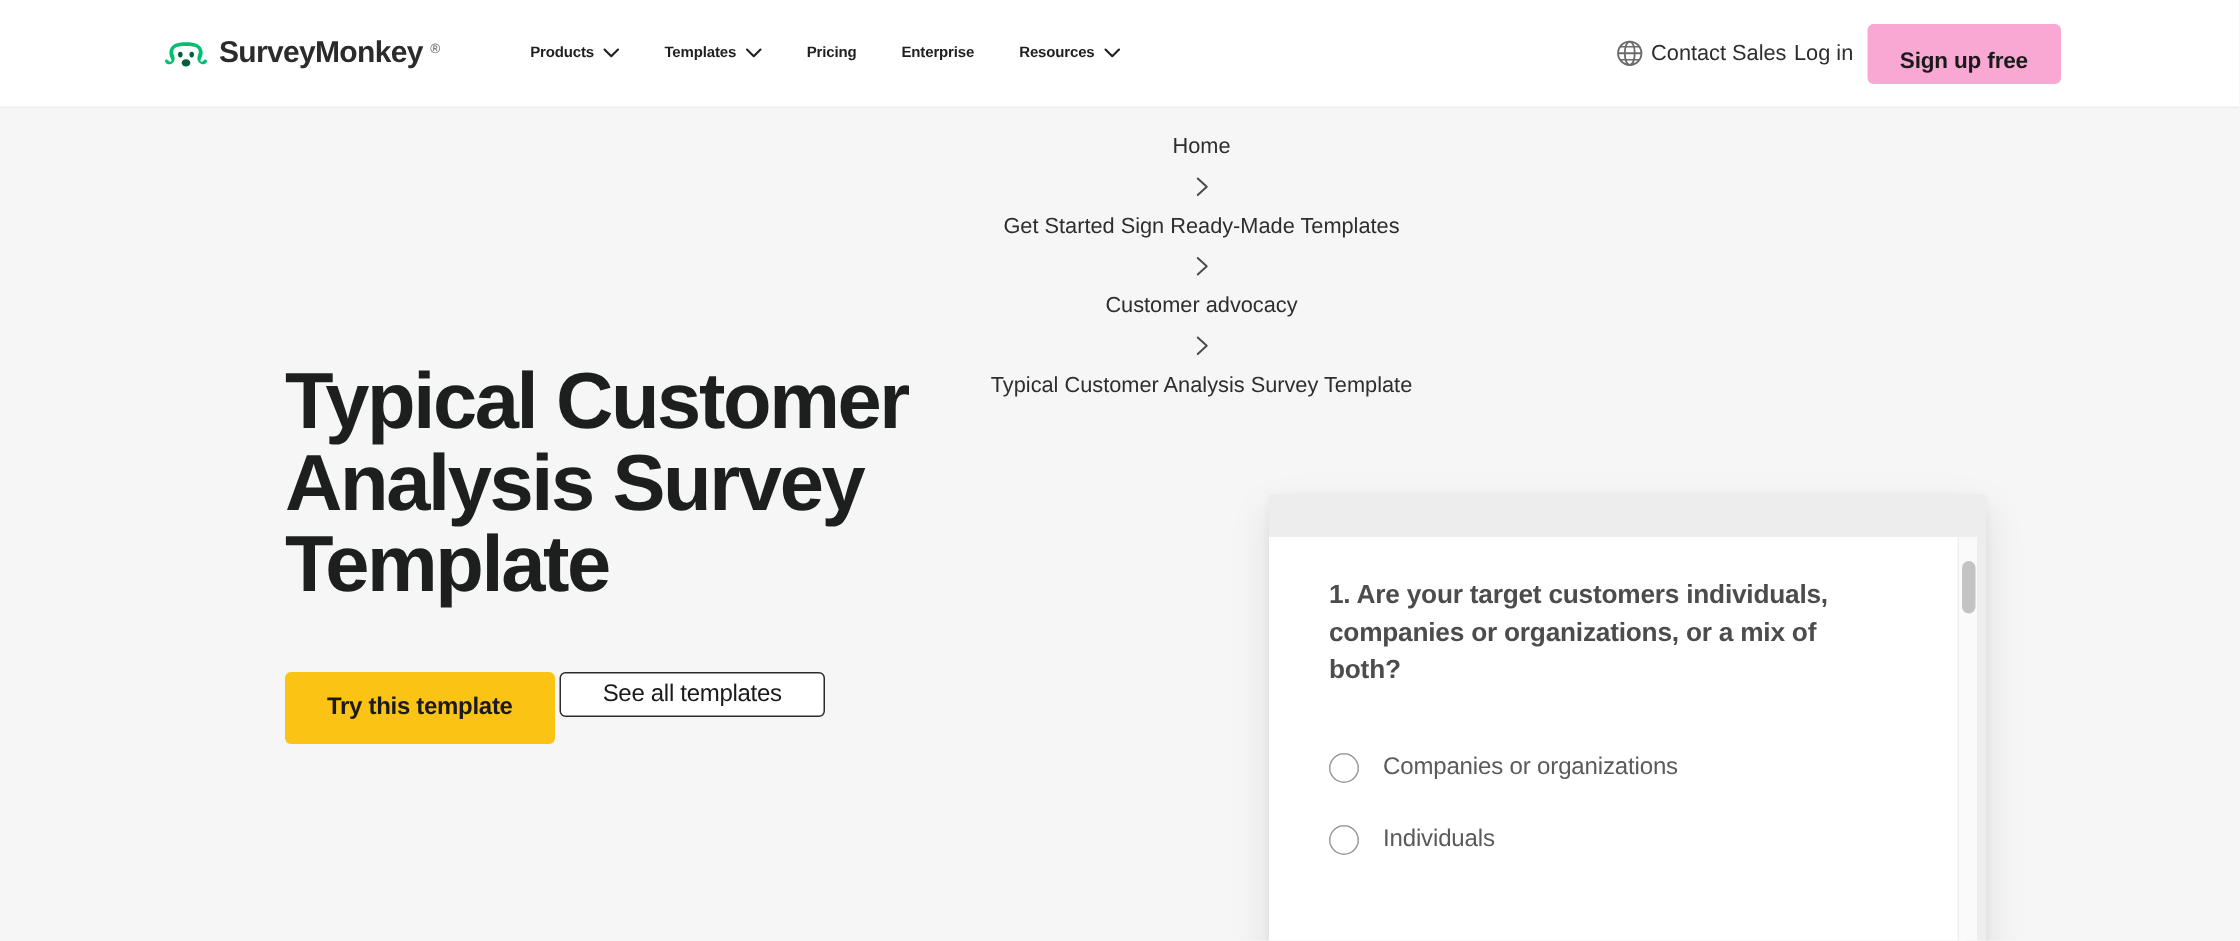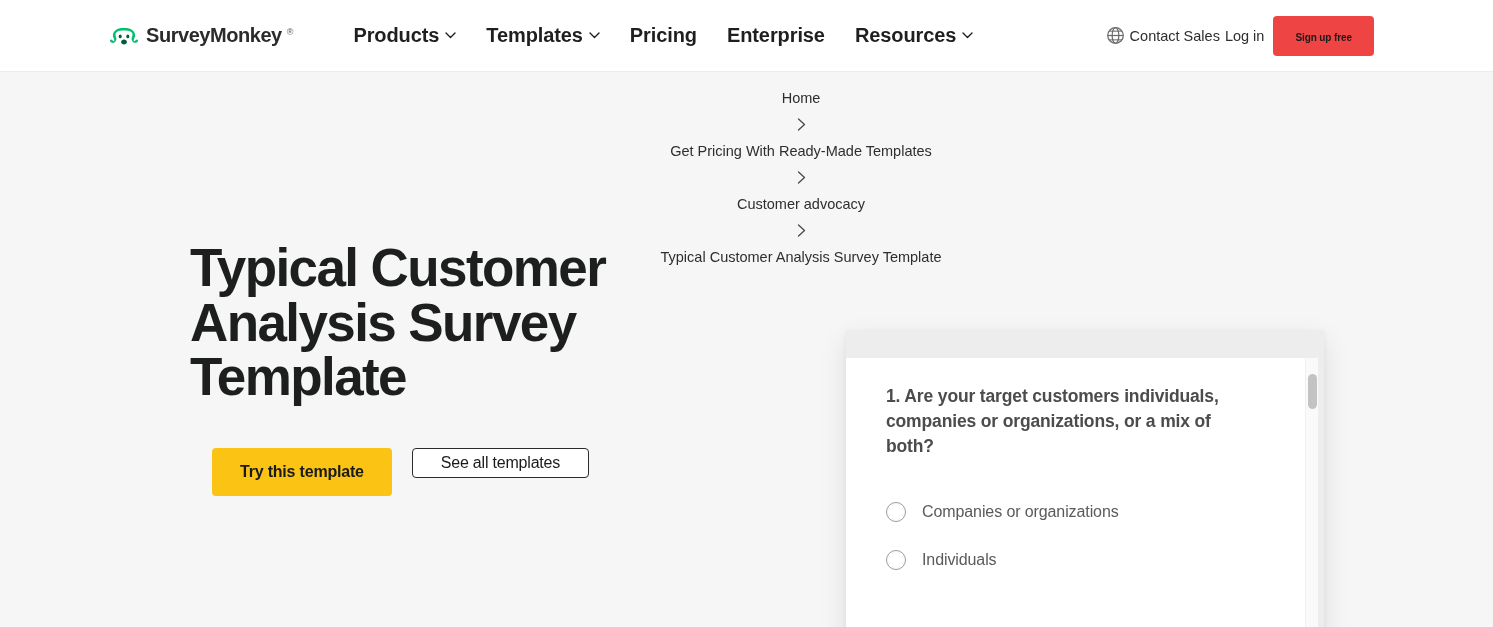--- a/index.html
+++ b/index.html
@@ -52,21 +52,21 @@
 
   .nav-main {
     display: flex;
     align-items: center;
     gap: 30px;
   }
   .nav-item {
     display: flex;
     align-items: center;
     gap: 6px;
-    font-size: 20px;
+    font-size: 10px;
     font-weight: 700;
     color: #1f1f1f;
     cursor: pointer;
     letter-spacing: -0.1px;
     white-space: nowrap;
   }
   .chev { width: 11px; height: 7px; display: block; flex: none; }
 
   .nav-right {
     margin-left: auto;
@@ -75,27 +75,27 @@
     gap: 5px;
   }
   .globe-icon { width: 19px; height: 19px; display: block; cursor: pointer; }
   .nav-link {
     font-size: 14.5px;
     color: #2e2e2e;
     cursor: pointer;
     white-space: nowrap;
   }
   .btn-signup {
-    background: #ef4444;
+    background: #f9a8d4;
     border: none;
     border-radius: 4px;
     height: 40px;
     padding: 16px 22px;
     font-family: inherit;
-    font-size: 10px;
+    font-size: 15px;
     font-weight: 700;
     color: #1a1a1a;
     cursor: pointer;
     letter-spacing: -0.1px;
     white-space: nowrap;
     margin-left: 4px;
   }
 
   
   .breadcrumb {
@@ -130,23 +130,22 @@
   .hero-title {
     font-size: 53px;
     line-height: 1.03;
     font-weight: 700;
     letter-spacing: -1.6px;
     color: #1d1f1e;
     max-width: 420px;
   }
   .hero-actions {
     display: flex;
-    gap: 20px;
+    gap: 3px;
     margin-top: 43px;
-    margin-left: 22px;
   }
   .btn-try {
     background: #fbc314;
     border: none;
     border-radius: 4px;
     height: 48px;
     padding: 0 28px;
     font-family: inherit;
     font-size: 16px;
     font-weight: 700;
@@ -302,21 +301,21 @@
     <span class="nav-link">Log in</span>
     <button class="btn-signup">Sign up free</button>
   </div>
 </div>
 
 <div class="breadcrumb">
   <span class="crumb">Home</span>
   <svg class="crumb-sep" viewBox="0 0 9 13">
       <path d="M1.5 1l6 5.5-6 5.5" fill="none" stroke="#4a4a4a" stroke-width="1.3" stroke-linecap="round" stroke-linejoin="round"></path>
     </svg>
-  <span class="crumb">Get Pricing With Ready-Made Templates</span>
+  <span class="crumb">Get Started Sign Ready-Made Templates</span>
   <svg class="crumb-sep" viewBox="0 0 9 13">
       <path d="M1.5 1l6 5.5-6 5.5" fill="none" stroke="#4a4a4a" stroke-width="1.3" stroke-linecap="round" stroke-linejoin="round"></path>
     </svg>
   <span class="crumb">Customer advocacy</span>
   <svg class="crumb-sep" viewBox="0 0 9 13">
       <path d="M1.5 1l6 5.5-6 5.5" fill="none" stroke="#4a4a4a" stroke-width="1.3" stroke-linecap="round" stroke-linejoin="round"></path>
     </svg>
   <span class="crumb current">Typical Customer Analysis Survey Template</span>
 </div>
 

